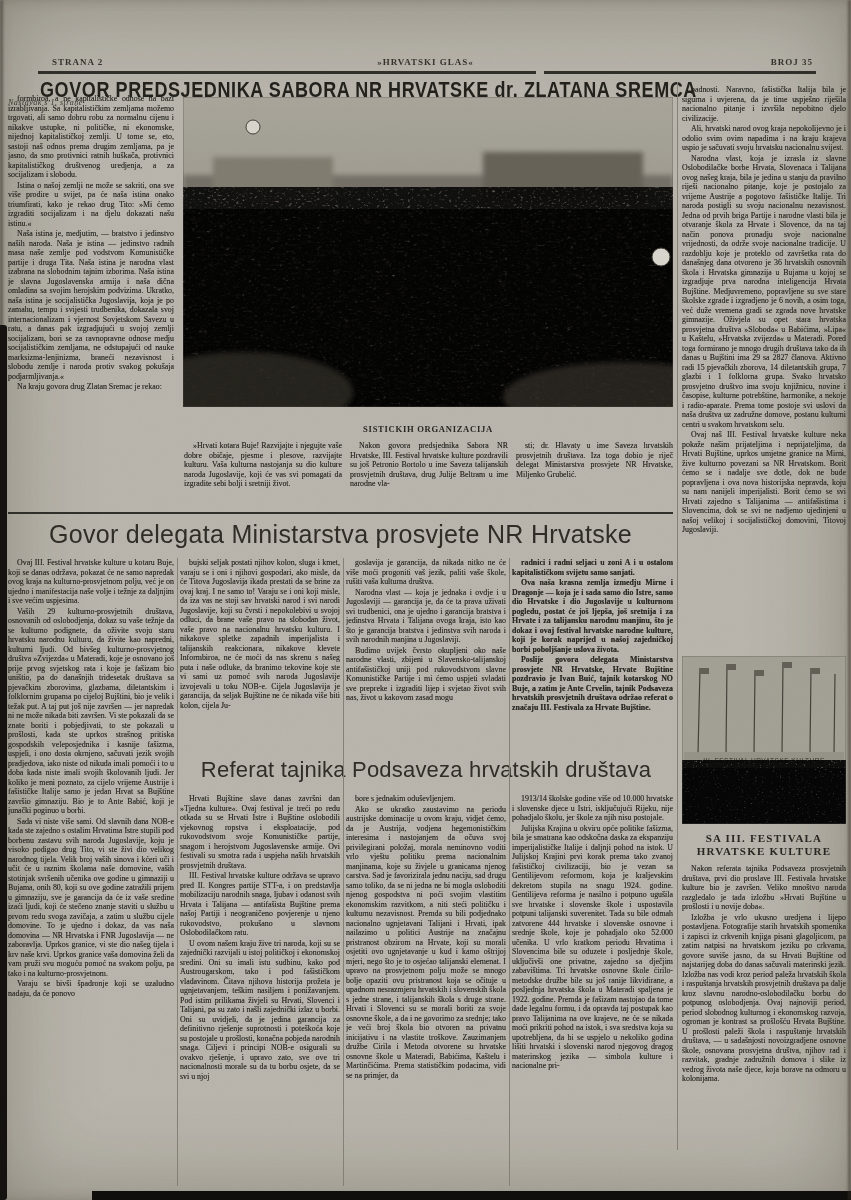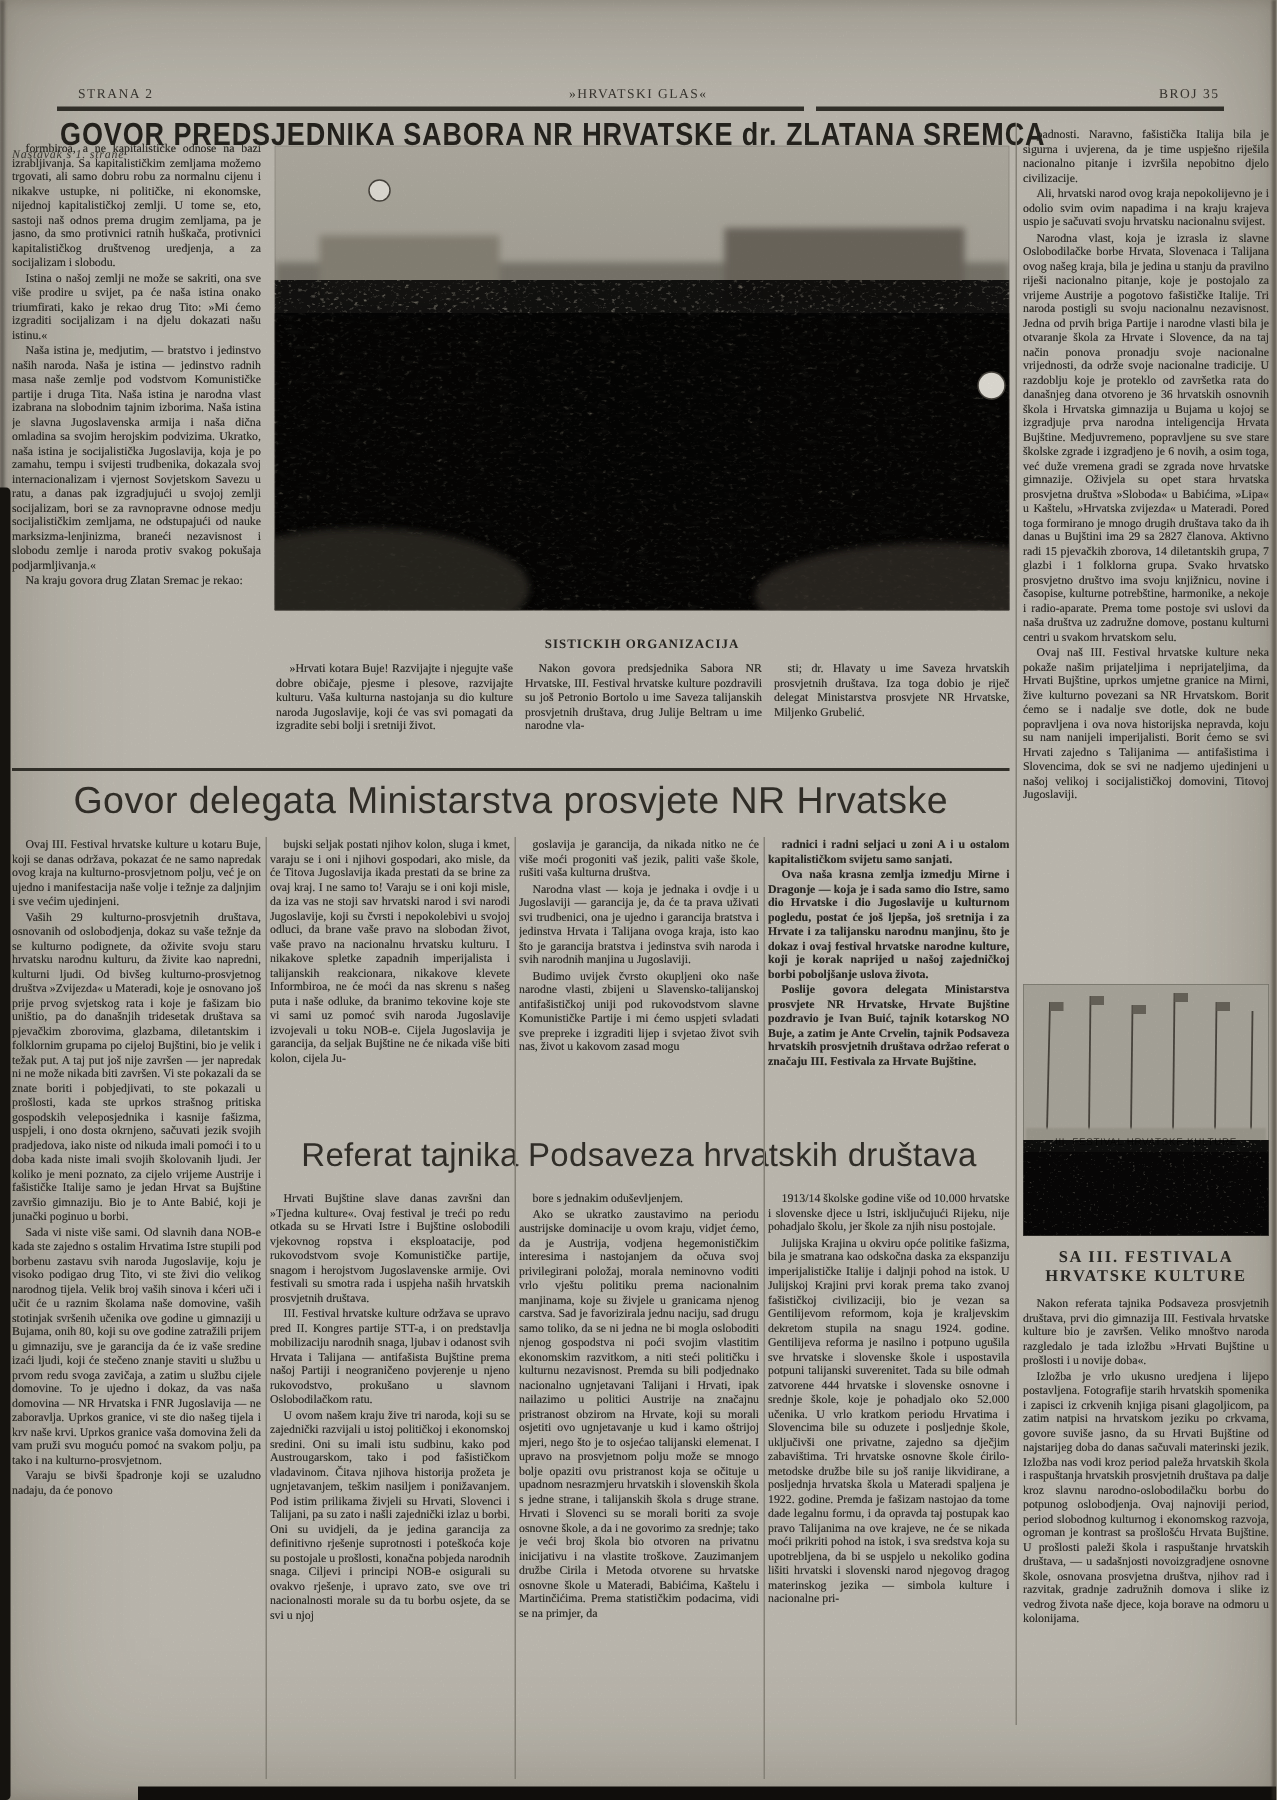--- a/index.html
+++ b/index.html
@@ -6,21 +6,21 @@
   .page{
     position:relative;width:851px;height:1200px;margin:0 auto;overflow:hidden;
     background:#c7c3b9;
     box-shadow:inset 0 0 90px rgba(70,62,48,.38), inset 0 0 12px rgba(70,62,48,.25);
     font-family:"Liberation Serif", serif;color:#2e2c27;
   }
   .abs{position:absolute;}
   .grain{position:absolute;left:0;top:0;width:851px;height:1200px;pointer-events:none;}
 
   
-  .hdr-label{font-size:9px;letter-spacing:1px;font-weight:normal;color:#3a3731;}
+  .hdr-label{font-size:9px;letter-spacing:1px;font-weight:bold;color:#3a3731;}
   .hdr-rule{background:#35332d;height:3px;}
 
   
   .headline1{
     font-family:"Liberation Sans", sans-serif;font-weight:bold;font-size:18px;
     letter-spacing:.6px;text-align:center;color:#26241f;transform:scaleY(1.18);
     white-space:nowrap;
   }
   .headline-lg{
     font-family:"Liberation Sans", sans-serif;font-weight:normal;font-size:25px;
@@ -124,21 +124,21 @@
     </div>
   <div class="abs col" style="left:516px;top:441px;width:157px;height:69px;">
       <p class="para">sti; dr. Hlavaty u ime Saveza hrvatskih prosvjetnih društava. Iza toga dobio je riječ delegat Ministarstva prosvjete NR Hrvatske, Miljenko Grubelić.</p>
     </div>
 
   <div class="abs hrule" style="left:8px;top:512px;width:665px;height:2px;"></div>
 
   <div class="abs headline-lg" style="left:8px;top:520px;width:665px;">Govor delegata Ministarstva prosvjete NR Hrvatske</div>
 
   <div class="abs col" style="left:8px;top:558px;width:166px;height:536px;">
-      <p class="para">Ovaj III. Festival hrvatske kulture u kotaru Buje, koji se danas održava, pokazat će ne samo napredak ovog kraja na kulturno-prosvjetnom polju, već je on ujedno i manifestacija naše volje i težnje za daljnjim i sve većim ujedinjeni.</p>
+      <p class="para">Ovaj III. Festival hrvatske kulture u kotaru Buje, koji se danas održava, pokazat će ne samo napredak ovog kraja na kulturno-prosvjetnom polju, već je on ujedno i manifestacija naše volje i težnje za daljnjim i sve većim uspjesima.</p>
       <p class="para">Vaših 29 kulturno-prosvjetnih društava, osnovanih od oslobodjenja, dokaz su vaše težnje da se kulturno podignete, da oživite svoju staru hrvatsku narodnu kulturu, da živite kao napredni, kulturni ljudi. Od bivšeg kulturno-prosvjetnog društva »Zvijezda« u Materadi, koje je osnovano još prije prvog svjetskog rata i koje je fašizam bio uništio, pa do današnjih tridesetak društava sa pjevačkim zborovima, glazbama, diletantskim i folklornim grupama po cijeloj Bujštini, bio je velik i težak put. A taj put još nije završen — jer napredak ni ne može nikada biti završen. Vi ste pokazali da se znate boriti i pobjedjivati, to ste pokazali u prošlosti, kada ste uprkos strašnog pritiska gospodskih veleposjednika i kasnije fašizma, uspjeli, i ono dosta okrnjeno, sačuvati jezik svojih pradjedova, iako niste od nikuda imali pomoći i to u doba kada niste imali svojih školovanih ljudi. Jer koliko je meni poznato, za cijelo vrijeme Austrije i fašističke Italije samo je jedan Hrvat sa Bujštine završio gimnaziju. Bio je to Ante Babić, koji je junački poginuo u borbi.</p>
       <p class="para">Sada vi niste više sami. Od slavnih dana NOB-e kada ste zajedno s ostalim Hrvatima Istre stupili pod borbenu zastavu svih naroda Jugoslavije, koju je visoko podigao drug Tito, vi ste živi dio velikog narodnog tijela. Velik broj vaših sinova i kćeri uči i učit će u raznim školama naše domovine, vaših stotinjak svršenih učenika ove godine u gimnaziji u Bujama, onih 80, koji su ove godine zatražili prijem u gimnaziju, sve je garancija da će iz vaše sredine izaći ljudi, koji će stečeno znanje staviti u službu u prvom redu svoga zavičaja, a zatim u službu cijele domovine. To je ujedno i dokaz, da vas naša domovina — NR Hrvatska i FNR Jugoslavija — ne zaboravlja. Uprkos granice, vi ste dio našeg tijela i krv naše krvi. Uprkos granice vaša domovina želi da vam pruži svu moguću pomoć na svakom polju, pa tako i na kulturno-prosvjetnom.</p>
       <p class="para">Varaju se bivši špadronje koji se uzaludno nadaju, da će ponovo</p>
     </div>
   <div class="abs col" style="left:180px;top:558px;width:160px;height:193px;">
       <p class="para">bujski seljak postati njihov kolon, sluga i kmet, varaju se i oni i njihovi gospodari, ako misle, da će Titova Jugoslavija ikada prestati da se brine za ovaj kraj. I ne samo to! Varaju se i oni koji misle, da iza vas ne stoji sav hrvatski narod i svi narodi Jugoslavije, koji su čvrsti i nepokolebivi u svojoj odluci, da brane vaše pravo na slobodan život, vaše pravo na nacionalnu hrvatsku kulturu. I nikakove spletke zapadnih imperijalista i talijanskih reakcionara, nikakove klevete Informbiroa, ne će moći da nas skrenu s našeg puta i naše odluke, da branimo tekovine koje ste vi sami uz pomoć svih naroda Jugoslavije izvojevali u toku NOB-e. Cijela Jugoslavija je garancija, da seljak Bujštine ne će nikada više biti kolon, cijela Ju-</p>
     </div>
   <div class="abs col" style="left:346px;top:558px;width:160px;height:193px;">
       <p class="para">goslavija je garancija, da nikada nitko ne će više moći progoniti vaš jezik, paliti vaše škole, rušiti vaša kulturna društva.</p>
       <p class="para">Narodna vlast — koja je jednaka i ovdje i u Jugoslaviji — garancija je, da će ta prava uživati svi trudbenici, ona je ujedno i garancija bratstva i jedinstva Hrvata i Talijana ovoga kraja, isto kao što je garancija bratstva i jedinstva svih naroda i svih narodnih manjina u Jugoslaviji.</p>
@@ -209,21 +209,21 @@
       <text x="82" y="107" text-anchor="middle" font-family="Liberation Sans, sans-serif" font-size="6.5" fill="#3b3831" letter-spacing="0.5">III. FESTIVAL HRVATSKE KULTURE</text>
       <rect x="0" y="112" width="164" height="56" fill="#55514a"></rect>
       <rect x="0" y="110" width="164" height="58" fill="#201e1a" filter="url(#crowd2)" opacity="0.9"></rect>
       <rect width="164" height="168" fill="none" stroke="#59554c" stroke-width="1" opacity="0.6"></rect>
     </svg>
   </div>
 
   <div class="abs sa-heading" style="left:682px;top:832px;width:164px;">SA III. FESTIVALA</div>
   <div class="abs sa-heading" style="left:682px;top:845px;width:164px;">HRVATSKE KULTURE</div>
   <div class="abs col" style="left:682px;top:864px;width:164px;height:286px;">
-      <p class="para">Nakon referata tajnika Podsaveza prosvjetnih društava, prvi dio gimnazija III. Festivala hrvatske kulture bio je završen. Veliko mnoštvo naroda razgledalo je tada izložbu »Hrvati Bujštine u prošlosti i u novije doba«.</p>
+      <p class="para">Nakon referata tajnika Podsaveza prosvjetnih društava, prvi dio proslave III. Festivala hrvatske kulture bio je završen. Veliko mnoštvo naroda razgledalo je tada izložbu »Hrvati Bujštine u prošlosti i u novije doba«.</p>
       <p class="para">Izložba je vrlo ukusno uredjena i lijepo postavljena. Fotografije starih hrvatskih spomenika i zapisci iz crkvenih knjiga pisani glagoljicom, pa zatim natpisi na hrvatskom jeziku po crkvama, govore suviše jasno, da su Hrvati Bujštine od najstarijeg doba do danas sačuvali materinski jezik. Izložba nas vodi kroz period paleža hrvatskih škola i raspuštanja hrvatskih prosvjetnih društava pa dalje kroz slavnu narodno-oslobodilačku borbu do potpunog oslobodjenja. Ovaj najnoviji period, period slobodnog kulturnog i ekonomskog razvoja, ogroman je kontrast sa prošlošću Hrvata Bujštine. U prošlosti paleži škola i raspuštanje hrvatskih društava, — u sadašnjosti novoizgradjene osnovne škole, osnovana prosvjetna društva, njihov rad i razvitak, gradnje zadružnih domova i slike iz vedrog života naše djece, koja borave na odmoru u kolonijama.</p>
     </div>
 
   <div class="abs edge-left-top"></div>
   <div class="abs edge-left"></div>
   <div class="abs edge-bottom"></div>
   <div class="abs edge-right"></div>
 
   <svg class="grain">
     <filter id="gf">

